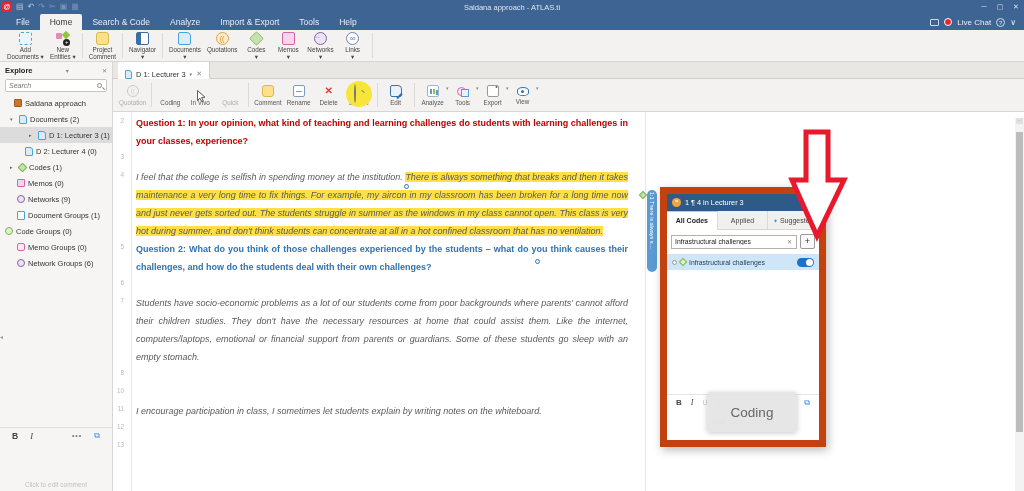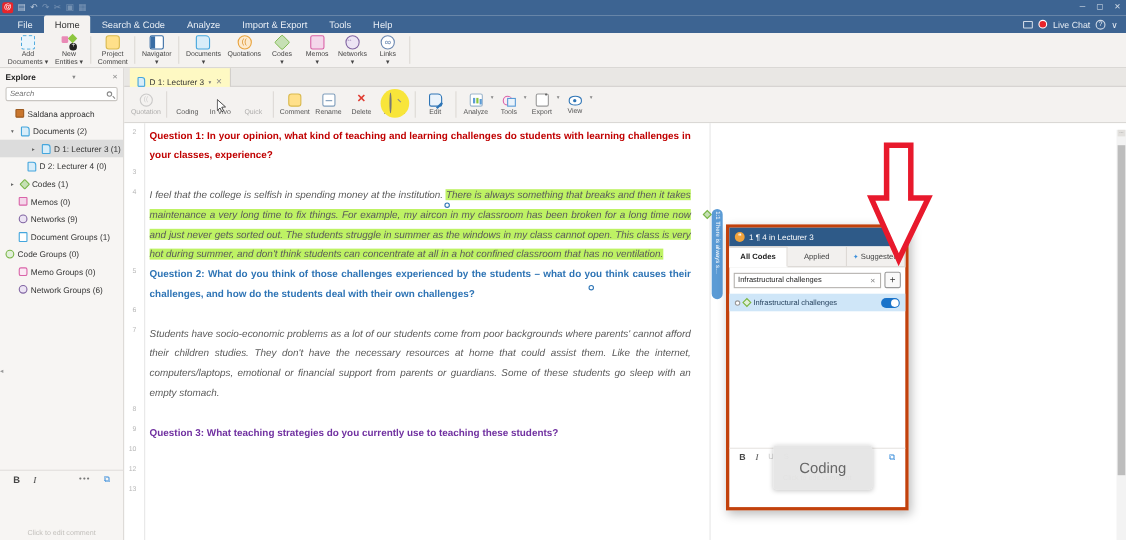--- a/index.html
+++ b/index.html
@@ -84,21 +84,21 @@
              display:flex; align-items:center; gap:12px; padding:0 12px; color:#444; font-size:8.5px; }
   .fmt-b { font-weight:bold; }
   .fmt-i { font-style:italic; font-family:"Liberation Serif",serif; }
   .sb-dots { margin-left:auto; color:#777; font-size:7px; letter-spacing:1px; }
   .expand-ic { color:#3a8edb; font-size:8px; }
   .sb-ph { position:absolute; bottom:3px; left:0; right:0; text-align:center; color:#c2bfbb; font-size:6.5px; }
 
   
   .tabrow { position:absolute; left:113px; top:62px; right:0; height:17px; background:#e9e7e4;
             border-bottom:1px solid #d2cfcb; display:flex; }
-  .dtab { display:flex; align-items:center; gap:4px; background:#fef9c3; padding:12px 7px; height:17px;
+  .dtab { display:flex; align-items:center; gap:4px; background:#ffffff; padding:12px 7px; height:17px;
           border-right:1px solid #d2cfcb; font-size:7.5px; color:#333; margin-left:5px; }
   .dtab .tic.doc { width:7px; height:9px; }
   .dtab .x { color:#888; font-size:7px; }
 
   
   .toolbar { position:absolute; left:113px; top:79px; right:0; height:33px; background:#f4f2f0;
              border-bottom:1px solid #d8d5d2; display:flex; align-items:stretch; padding-left:4px; }
   .tb { display:flex; flex-direction:column; align-items:center; justify-content:center; gap:2px;
         min-width:30px; padding:0 2px; position:relative; }
   .tb .tlb { font-size:6.3px; color:#555; white-space:nowrap; }
@@ -139,37 +139,37 @@
   .doccontent { position:absolute; left:0; top:2px; width:532px; }
   .drow { display:flex; }
   .rnum { width:15px; text-align:right; padding-right:4px; font-size:6.3px; color:#b8b8b8; padding-top:3px; flex:none; }
   .rtext { margin-left:8px; width:492px; font-size:9px; line-height:18px; text-align:justify; color:#333; }
   .blank { height:18px; }
   .t-title { font-weight:bold; color:#1a1a1a; }
   .t-body { font-style:italic; color:#5a5a5a; }
   .t-qred { font-weight:bold; color:#c00000; }
   .t-qblue { font-weight:bold; color:#2e74b5; }
   .t-qpurple { font-weight:bold; color:#7030a0; }
-  .hl { background:#bef264; }
+  .hl { background:#fde047; }
   .handle { position:absolute; width:5px; height:5px; border:1px solid #2e75b6; border-radius:50%; background:#fff; }
 
   
   .qbar { position:absolute; left:534px; top:78px; width:10px; height:82px; background:#5b9bd5;
           border-radius:5px; overflow:hidden; }
   .qbar span { writing-mode:vertical-rl; font-size:5.5px; color:#fff; line-height:10px; padding-top:2px; white-space:nowrap; display:block; }
   .mini-code { position:absolute; left:527px; top:80px; width:6px; height:6px; background:#c6e0b4; border:1px solid #7ab648; transform:rotate(45deg); }
 
   
   .vscroll { position:absolute; right:0; top:6px; bottom:0; width:9px; background:#f3f3f3; }
   .vthumb { position:absolute; left:1px; right:1px; top:14px; height:300px; background:#bdbdbd; }
   .vgrip { position:absolute; right:1px; top:0px; width:7px; height:6px; background:#e2e0dd; color:#999; font-size:4px; line-height:5px; text-align:center; }
 
   
-  .panel { position:absolute; left:547px; top:92px; width:166px; height:260px; background:#fff;
-           border:3px solid #c2410c; box-shadow:2px 3px 9px rgba(0,0,0,.28); }
+  .panel { position:absolute; left:547px; top:75px; width:166px; height:260px; background:#fff;
+           border:7px solid #c2410c; box-shadow:2px 3px 9px rgba(0,0,0,.28); }
   .p-title { height:17px; background:#2e5a88; color:#fff; font-size:7.3px; display:flex; align-items:center; gap:4px; padding:0 5px; }
   .p-quoticon { width:9px; height:9px; border-radius:50%; background:#f2a33c; color:#fff; font-size:6px; line-height:9px; text-align:center; flex:none; }
   .p-close { margin-left:auto; font-size:7px; color:#dce6f0; }
   .p-tabs { display:flex; height:19px; background:#f2f0ee; border-bottom:1px solid #d8d5d2; font-size:7px; color:#444; }
   .p-tab { flex:1; display:flex; align-items:center; justify-content:center; gap:2px; border-right:1px solid #ddd9d5; }
   .p-tab.active { background:#fff; border-bottom:1px solid #fff; margin-bottom:-1px; border-top:1px solid #c8c4c0; font-weight:bold; color:#222; }
   .sparkle { color:#3a8edb; font-size:6px; }
   .p-search { display:flex; align-items:center; gap:3px; padding:4px 4px 2px; }
   .p-input { flex:1; height:14px; border:1px solid #b5b2ae; background:#fff; display:flex; align-items:center; padding:0 3px; }
   .p-input input { flex:1; border:0; outline:0; background:transparent; font-family:inherit; font-size:6.8px; color:#222; width:100px; }
@@ -200,20 +200,21 @@
 <div class="app">
 
   <div class="titlebar">
     <span class="logo">@</span>
     <span class="qat">▤</span>
     <span class="qat">↶</span>
     <span class="qat dis">↷</span>
     <span class="qat dis">✂</span>
     <span class="qat dis">▣</span>
     <span class="qat dis">▦</span>
+    <span class="win-title">Saldana approach - ATLAS.ti</span>
     <span class="winbtns">
       <span class="winbtn">─</span>
       <span class="winbtn">▢</span>
       <span class="winbtn">✕</span>
     </span>
   </div>
 
   <div class="menubar">
     <span class="menu-item">File</span>
     <span class="menu-item active">Home</span>
@@ -460,26 +461,26 @@
       <div class="drow blank">
           <span class="rnum">6</span>
         </div>
       <div class="drow">
           <span class="rnum">7</span>
         <div class="rtext t-body">Students have socio-economic problems as a lot of our students come from poor backgrounds where parents' cannot afford their children studies. They don't have the necessary resources at home that could assist them. Like the internet, computers/laptops, emotional or financial support from parents or guardians. Some of these students go sleep with an empty stomach.</div>
         </div>
       <div class="drow blank">
           <span class="rnum">8</span>
         </div>
-      <div class="drow">
-          <span class="rnum">9</span>
-        <div class="rtext t-qpurple">Question 3:  What teaching strategies do you currently use to teaching these students?</div>
-        </div>
       <div class="drow blank">
           <span class="rnum">10</span>
+        </div>
+      <div class="drow">
+          <span class="rnum">11</span>
+        <div class="rtext t-body">I encourage participation in class, I sometimes let students explain by writing notes on the whiteboard.</div>
         </div>
       <div class="drow blank">
           <span class="rnum">12</span>
         </div>
       <div class="drow blank">
           <span class="rnum">13</span>
         </div>
 
     </div>
 

